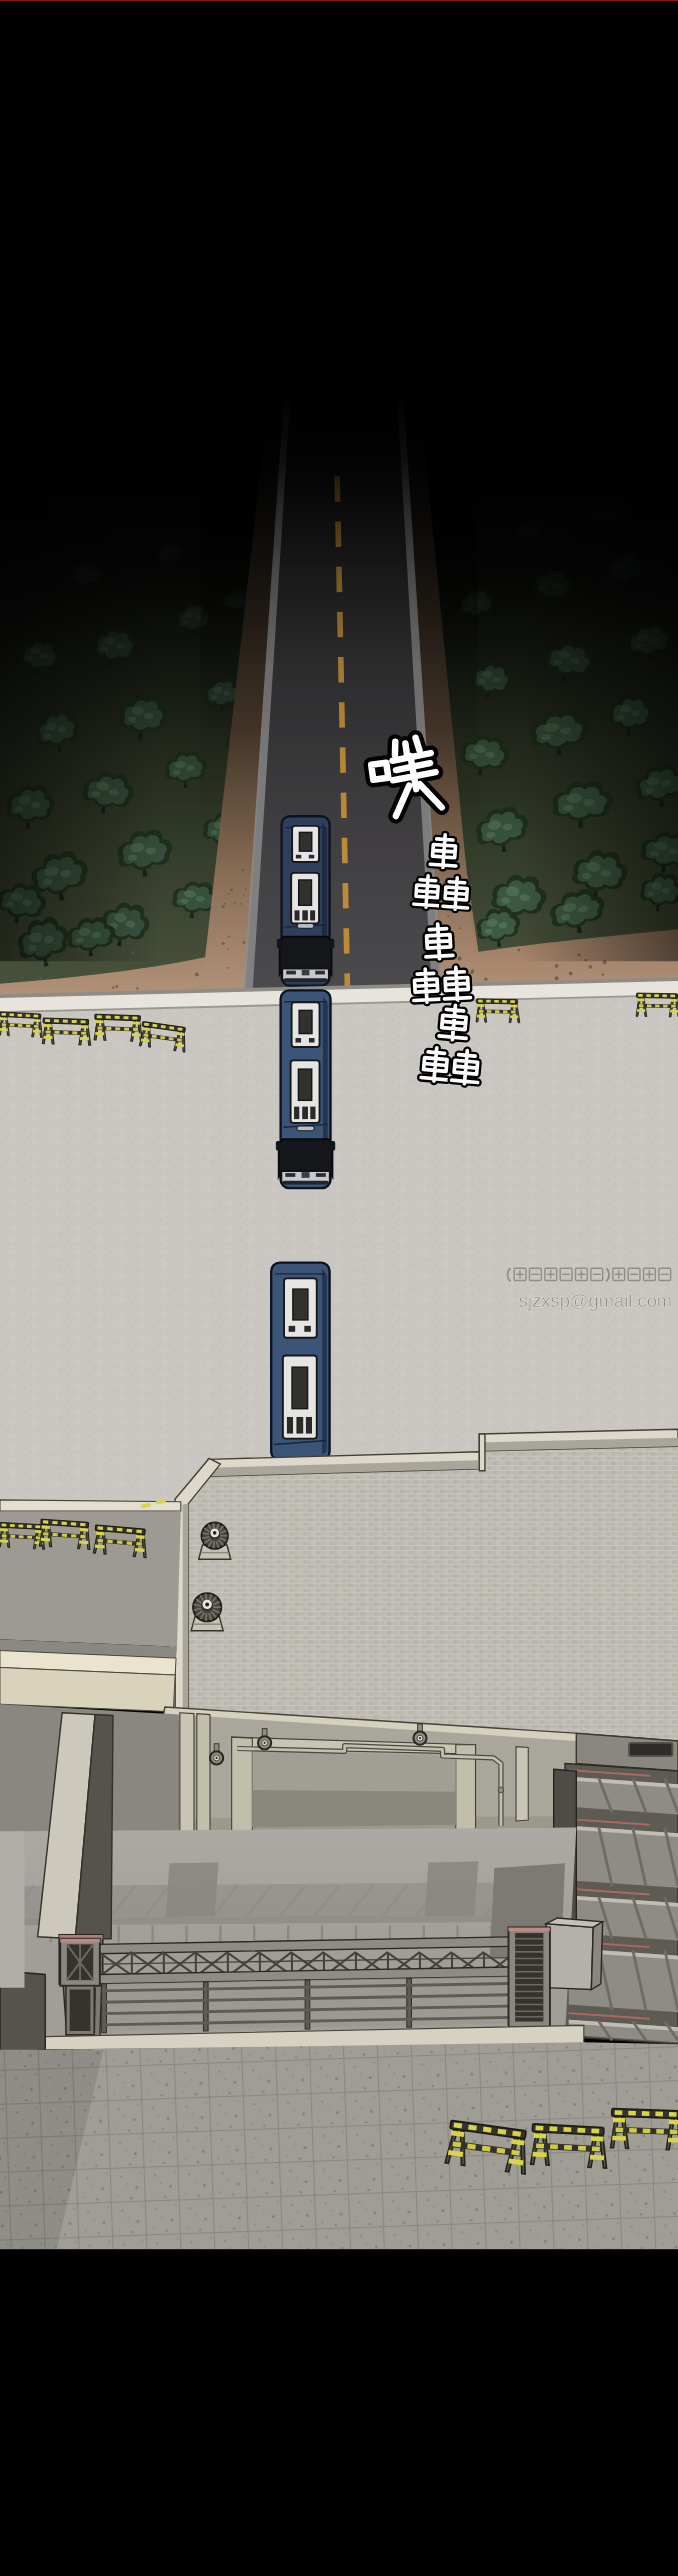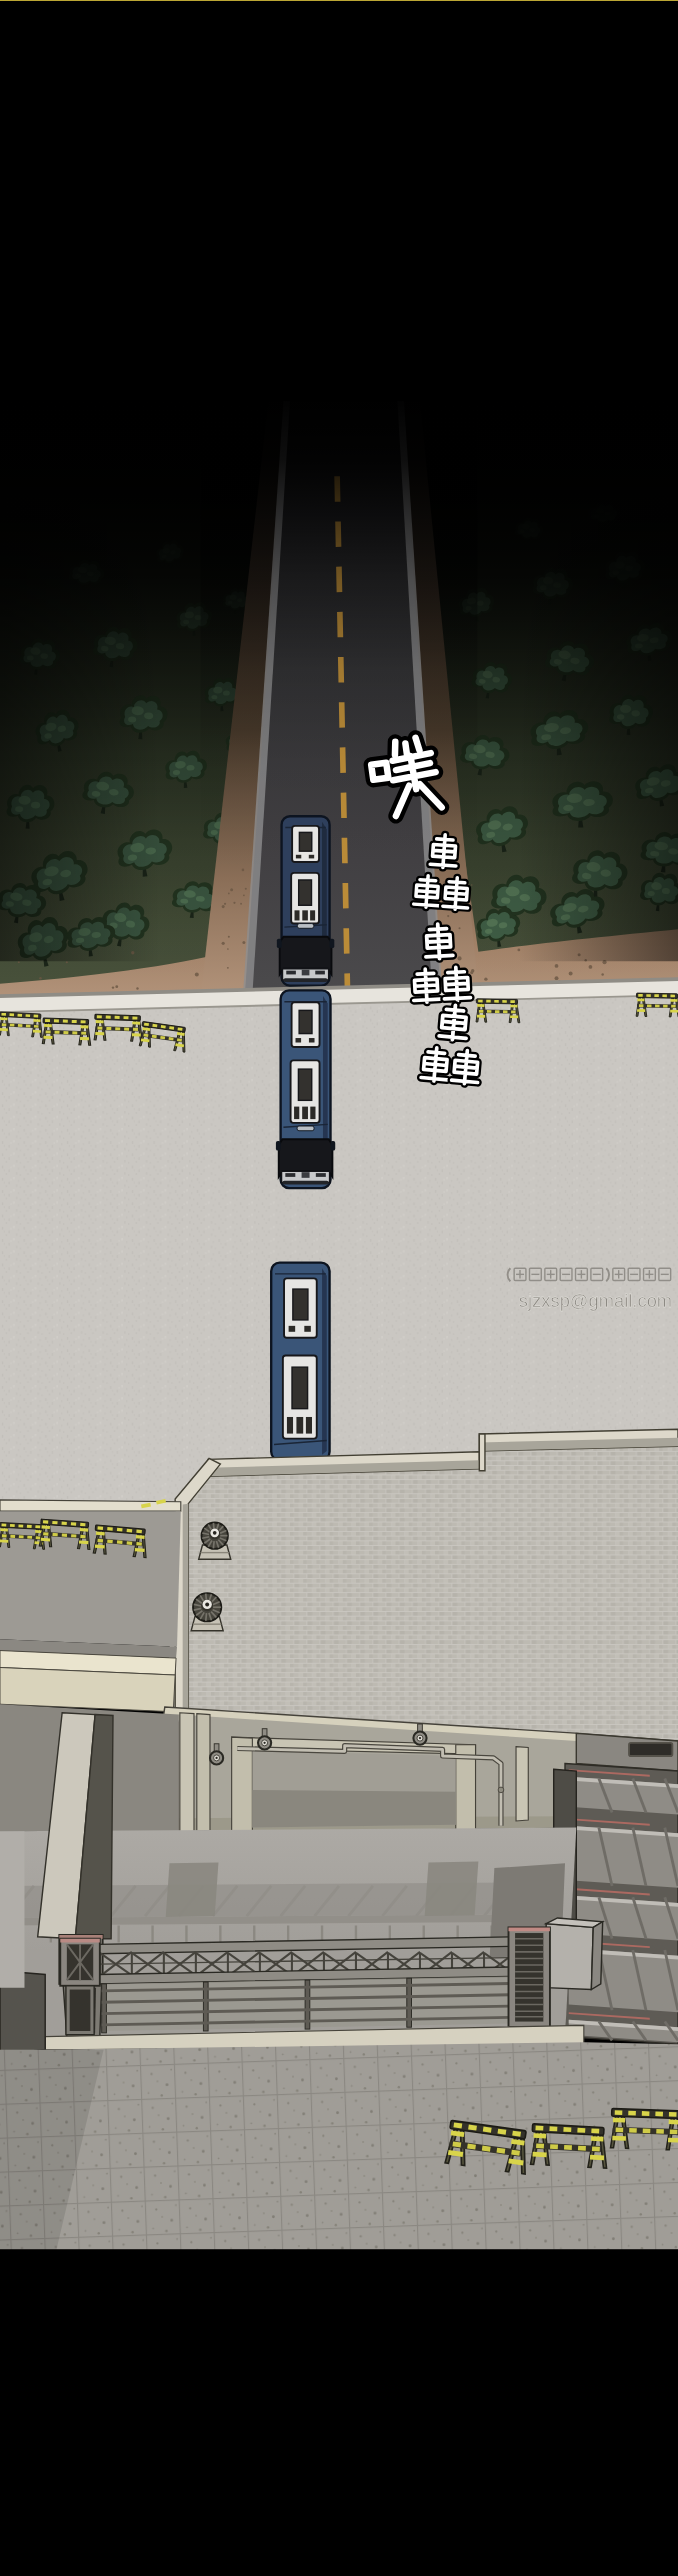--- a/index.html
+++ b/index.html
@@ -1,15 +1,15 @@
 <!DOCTYPE html>
 <html style="font-size:15px"><head><meta charset="utf-8">
 <style>
 html,body{margin:0;padding:0;background:#000;}
-#page{width:678px;height:2331px;position:relative;background:#fde047;overflow:hidden;font-family:"Liberation Sans",sans-serif;}
+#page{width:678px;height:2331px;position:relative;background:#b91c1c;overflow:hidden;font-family:"Liberation Sans",sans-serif;}
 </style></head>
 <body>
 <div id="page">
 <svg width="678" height="2576" viewBox="0 0 720 2734">
 
 <defs>
 <linearGradient id="nightfade" x1="0" y1="420" x2="0" y2="1050" gradientUnits="userSpaceOnUse">
  <stop offset="0" stop-color="#000" stop-opacity="1"></stop>
  <stop offset="0.15" stop-color="#000" stop-opacity="0.97"></stop>
  <stop offset="0.30" stop-color="#000" stop-opacity="0.83"></stop>

